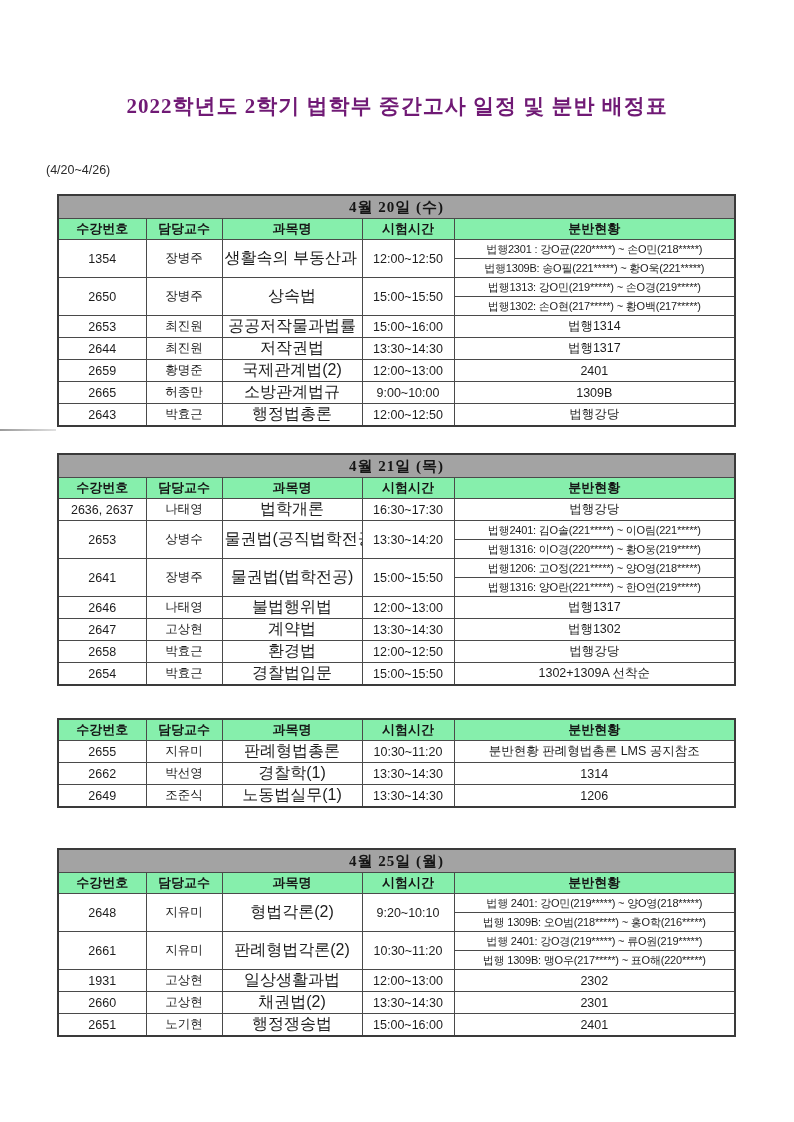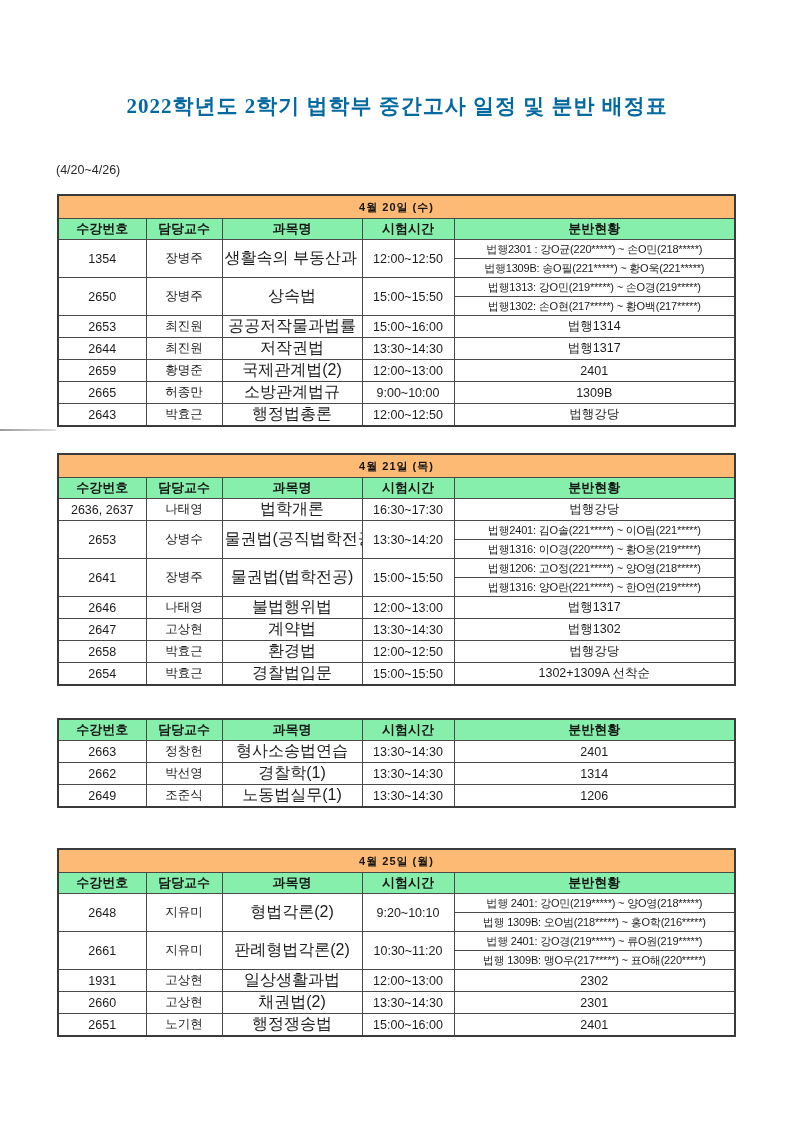--- a/index.html
+++ b/index.html
@@ -11,24 +11,24 @@
     position:relative;
     overflow:hidden;
   }
   .doc-title {
     position:absolute; top:92px; left:0; width:100%;
     text-align:center;
     font-family:"Liberation Serif", serif;
     font-weight:bold;
     font-size:21px;
     letter-spacing:1px;
-    color:#0369a1;
+    color:#701a75;
   }
   .date-range {
-    position:absolute; top:163px; left:56px;
+    position:absolute; top:163px; left:46px;
     font-size:12.5px;
     color:#2a2a2a;
   }
   .scan-artifact {
     position:absolute; top:429px; left:0; width:56px; height:2px;
     background:linear-gradient(90deg,#9a9a9a,#e0e0e0);
   }
   .tables-wrap {
     position:absolute; top:194px; left:57px; width:677px;
   }
@@ -44,26 +44,27 @@
   .tbl-gap-3 { margin-bottom:40px; }
   table.sched-table th, table.sched-table td {
     border:1px solid #4a4a4a;
     padding:0 2px;
     text-align:center;
     vertical-align:middle;
     overflow:hidden;
     white-space:nowrap;
   }
   th.day-title {
-    background:#fdba74;
+    background:#a3a3a3;
     height:22px;
-    font-size:11px;
+    font-size:15px;
     font-weight:bold;
     letter-spacing:1px;
     color:#151515;
+    font-family:Liberation Serif, serif;
   }
   th.col-head {
     background:#86efac;
     height:20px;
     font-size:13px;
     font-weight:bold;
     color:#151515;
   }
   td.cell {
     height:18px;
@@ -255,25 +256,25 @@
         <tr>
           <th class="col-head">수강번호</th>
           <th class="col-head">담당교수</th>
           <th class="col-head">과목명</th>
           <th class="col-head">시험시간</th>
           <th class="col-head">분반현황</th>
         </tr>
       </thead>
       <tbody>
         <tr>
-          <td class="cell cell-course-no">2663</td>
-          <td class="cell cell-professor">정창헌</td>
-          <td class="cell cell-subject">형사소송법연습</td>
-          <td class="cell cell-time">13:30~14:30</td>
-          <td class="cell cell-section-single">2401</td>
+          <td class="cell cell-course-no">2655</td>
+          <td class="cell cell-professor">지유미</td>
+          <td class="cell cell-subject">판례형법총론</td>
+          <td class="cell cell-time">10:30~11:20</td>
+          <td class="cell cell-section-single">분반현황 판례형법총론 LMS 공지참조</td>
         </tr>
         <tr>
           <td class="cell cell-course-no">2662</td>
           <td class="cell cell-professor">박선영</td>
           <td class="cell cell-subject">경찰학(1)</td>
           <td class="cell cell-time">13:30~14:30</td>
           <td class="cell cell-section-single">1314</td>
         </tr>
         <tr>
           <td class="cell cell-course-no">2649</td>

